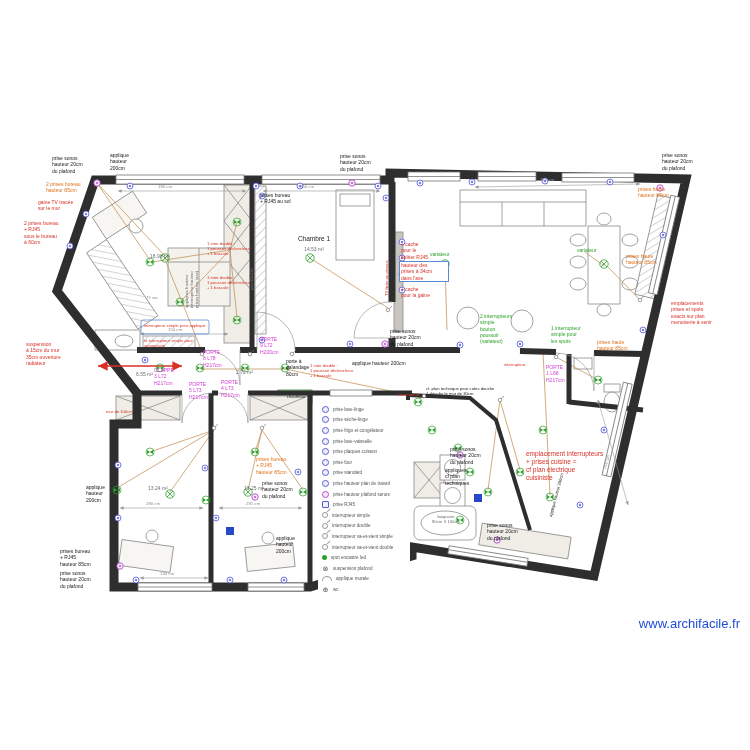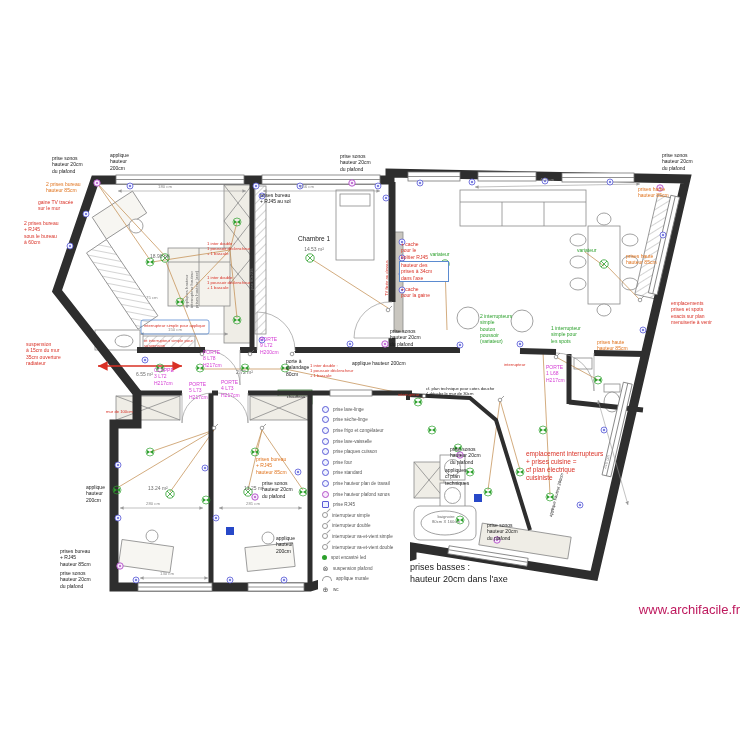--- a/index.html
+++ b/index.html
@@ -577,17 +577,15 @@
 <div class="dim" style="left:158px;top:184px">180 cm</div>
 <div class="dim" style="left:300px;top:184px">256 cm</div>
 <div class="dim" style="left:540px;top:177px">410 cm</div>
 <div class="dim" style="left:168px;top:327px">150 cm</div>
 <div class="dim" style="left:146px;top:295px">75 cm</div>
 <div class="dim" style="left:146px;top:501px">280 cm</div>
 <div class="dim" style="left:246px;top:501px">281 cm</div>
 <div class="dim" style="left:160px;top:571px">130 cm</div>
 <div class="dim rot" style="left:602px;top:468px;transform:rotate(-74deg)">310 cm</div>
 
-<div class="ann f9" style="left:410px;top:562px;width:140px">prises basses :
-hauteur 20cm dans l'axe</div>
-<div class="ann f13 rt" style="left:595px;top:602px;width:145px;color:#be185d">www.archifacile.fr</div>
+<div class="ann f13 rt" style="left:595px;top:616px;width:145px;color:#1d4ed8">www.archifacile.fr</div>
 
 </div>
 
 </body></html>

